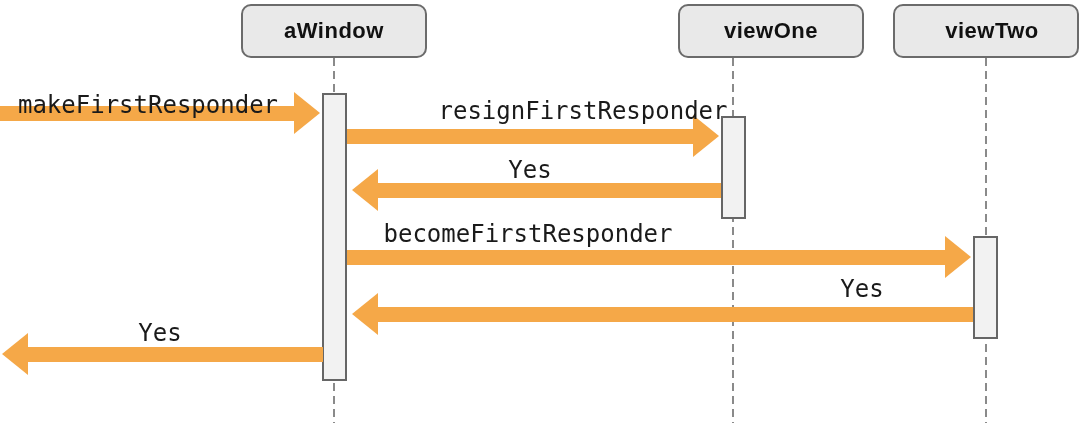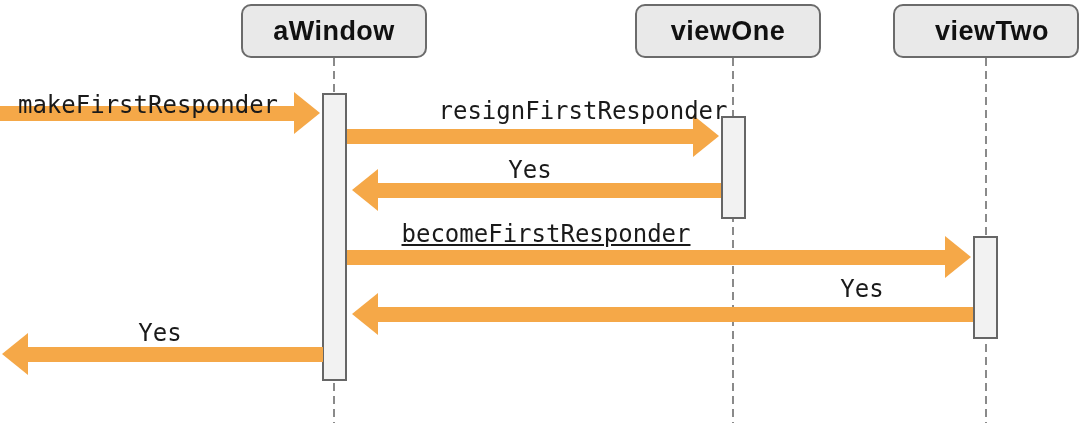--- a/index.html
+++ b/index.html
@@ -37,21 +37,21 @@
     border: 2px solid var(--box-border);
     border-radius: 10px;
     box-sizing: border-box;
     display: flex;
     align-items: center;
     justify-content: center;
     z-index: 4;
   }
   .participant-label {
     font-weight: bold;
-    font-size: 27px;
+    font-size: 22px;
     color: #111111;
     letter-spacing: 0.5px;
   }
   
   .activation-bar {
     position: absolute;
     width: 25px;
     background: var(--bar-fill);
     border: 2px solid var(--bar-border);
     box-sizing: border-box;
@@ -99,21 +99,21 @@
 
 <div id="canvas">
 
   <div class="lifeline" style="left: 333px;"></div>
   <div class="lifeline" style="left: 732px;"></div>
   <div class="lifeline" style="left: 985px;"></div>
 
   <div class="participant-box" style="left: 241px;">
     <span class="participant-label">aWindow</span>
   </div>
-  <div class="participant-box" style="left: 635px;">
+  <div class="participant-box" style="left: 678px;">
     <span class="participant-label">viewOne</span>
   </div>
   <div class="participant-box" style="left: 893px; padding-left: 12px;">
     <span class="participant-label">viewTwo</span>
   </div>
 
   <div class="activation-bar" style="left: 322px; top: 93px;  height: 288px;"></div>
   <div class="activation-bar" style="left: 721px; top: 116px; height: 103px;"></div>
   <div class="activation-bar" style="left: 973px; top: 236px; height: 103px;"></div>
 
@@ -132,21 +132,21 @@
   <div class="arrow" style="left: 352px; top: 169px; width: 369px;">
     <div class="head-left"></div>
     <div class="shaft"></div>
   </div>
   <span class="message-label" style="left: 530px; top: 157px;">Yes</span>
 
   <div class="arrow" style="left: 347px; top: 236px; width: 624px;">
     <div class="shaft"></div>
     <div class="head-right"></div>
   </div>
-  <span class="message-label" style="left: 546px; top: 221px; text-decoration: underline;">becomeFirstResponder</span>
+  <span class="message-label" style="left: 528px; top: 221px;">becomeFirstResponder</span>
 
   <div class="arrow" style="left: 352px; top: 293px; width: 621px;">
     <div class="head-left"></div>
     <div class="shaft"></div>
   </div>
   <span class="message-label" style="left: 862px; top: 276px;">Yes</span>
 
   <div class="arrow" style="left: 2px; top: 333px; width: 321px;">
     <div class="head-left"></div>
     <div class="shaft"></div>

